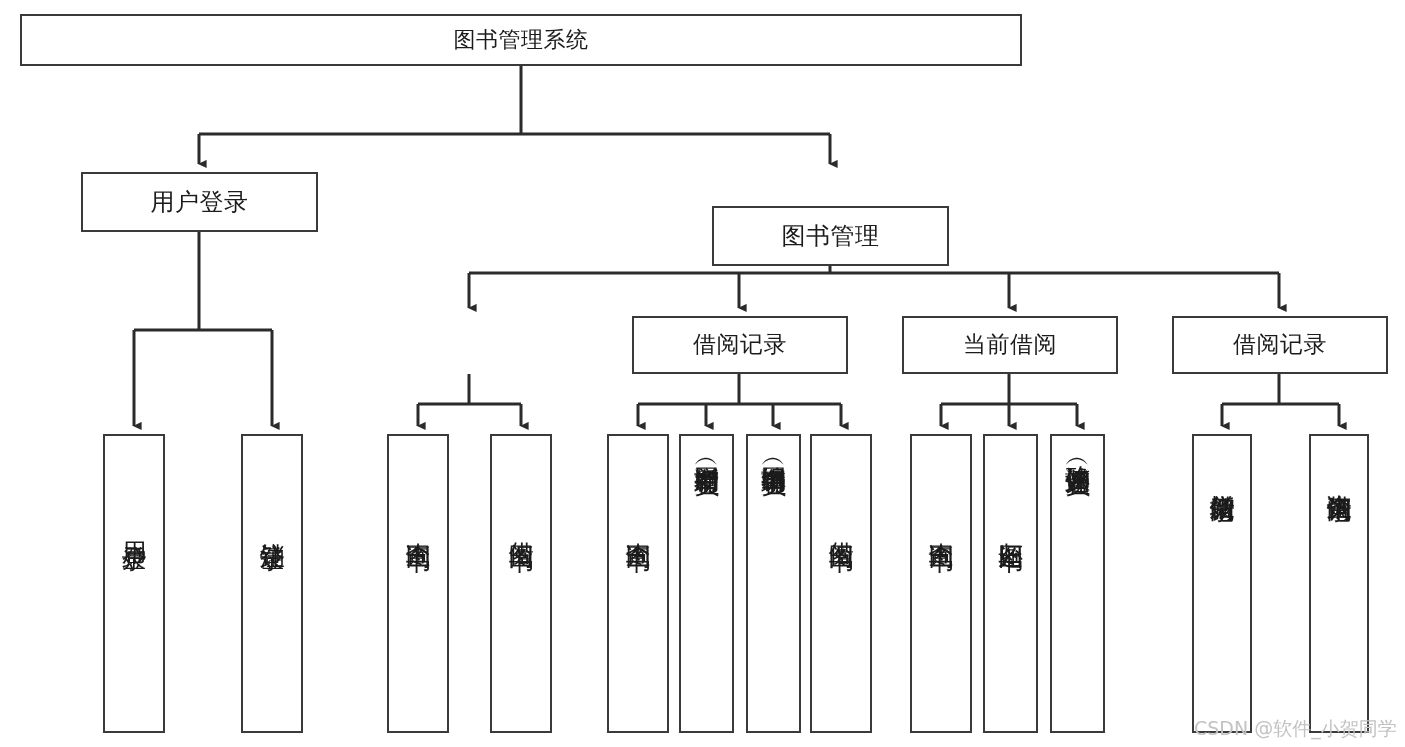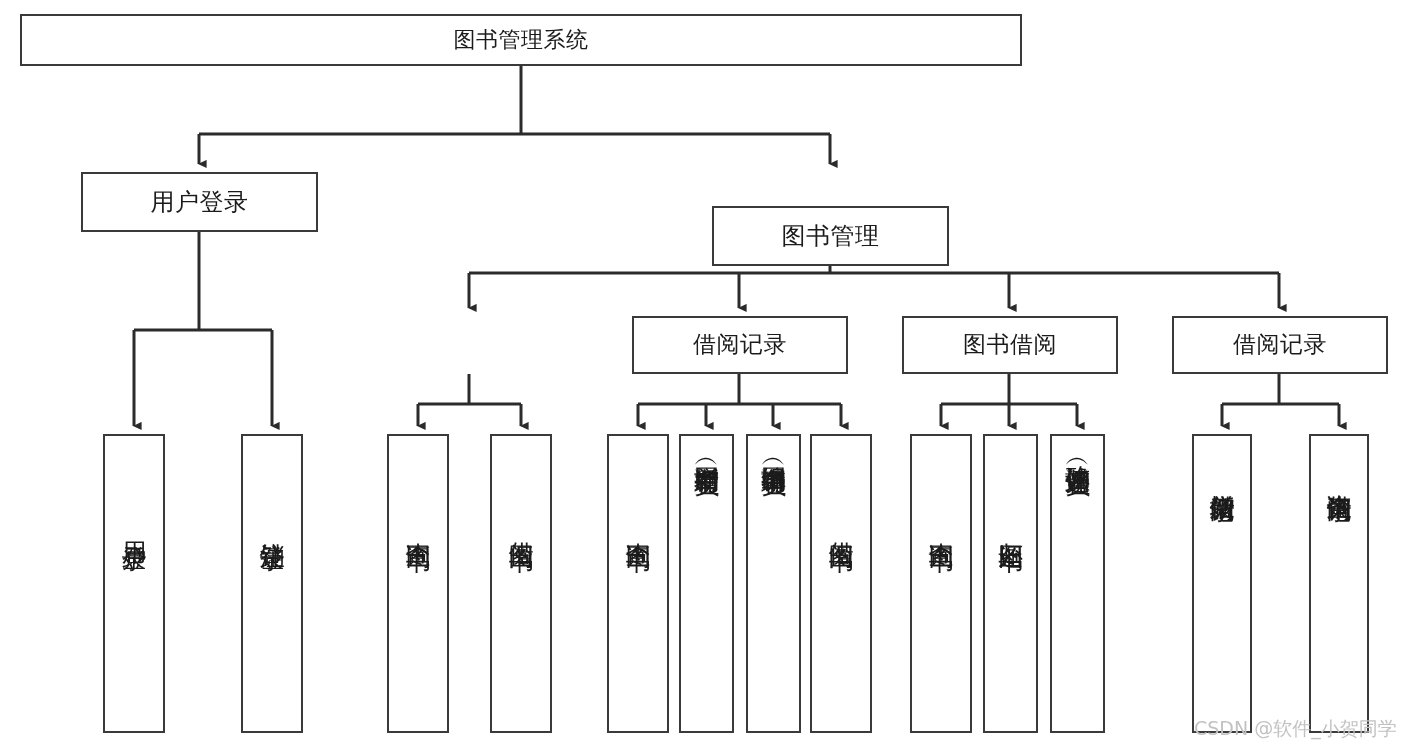--- a/index.html
+++ b/index.html
@@ -141,21 +141,21 @@
     <span class="label">用户登录</span>
   </div>
   <div class="node node-l2" style="left:712px; top:172px; width:237px; height:60px;margin-top:34px;">
     <span class="label">图书管理</span>
   </div>
 
   <div class="node node-l3" style="left:632px; top:316px; width:216px; height:58px;">
     <span class="label">借阅记录</span>
   </div>
   <div class="node node-l3" style="left:902px; top:316px; width:216px; height:58px;">
-    <span class="label">图书借阅</span>
+    <span class="label">当前借阅</span>
   </div>
   <div class="node node-l3" style="left:1172px; top:316px; width:216px; height:58px;">
     <span class="label">借阅记录</span>
   </div>
 
   <div class="node node-leaf" style="left:103px; top:434px; width:62px; height:299px; padding-top:86px;">
     <span class="label">用户登录</span>
   </div>
   <div class="node node-leaf" style="left:241px; top:434px; width:62px; height:299px; padding-top:86px;">
     <span class="label">注销登录</span>

